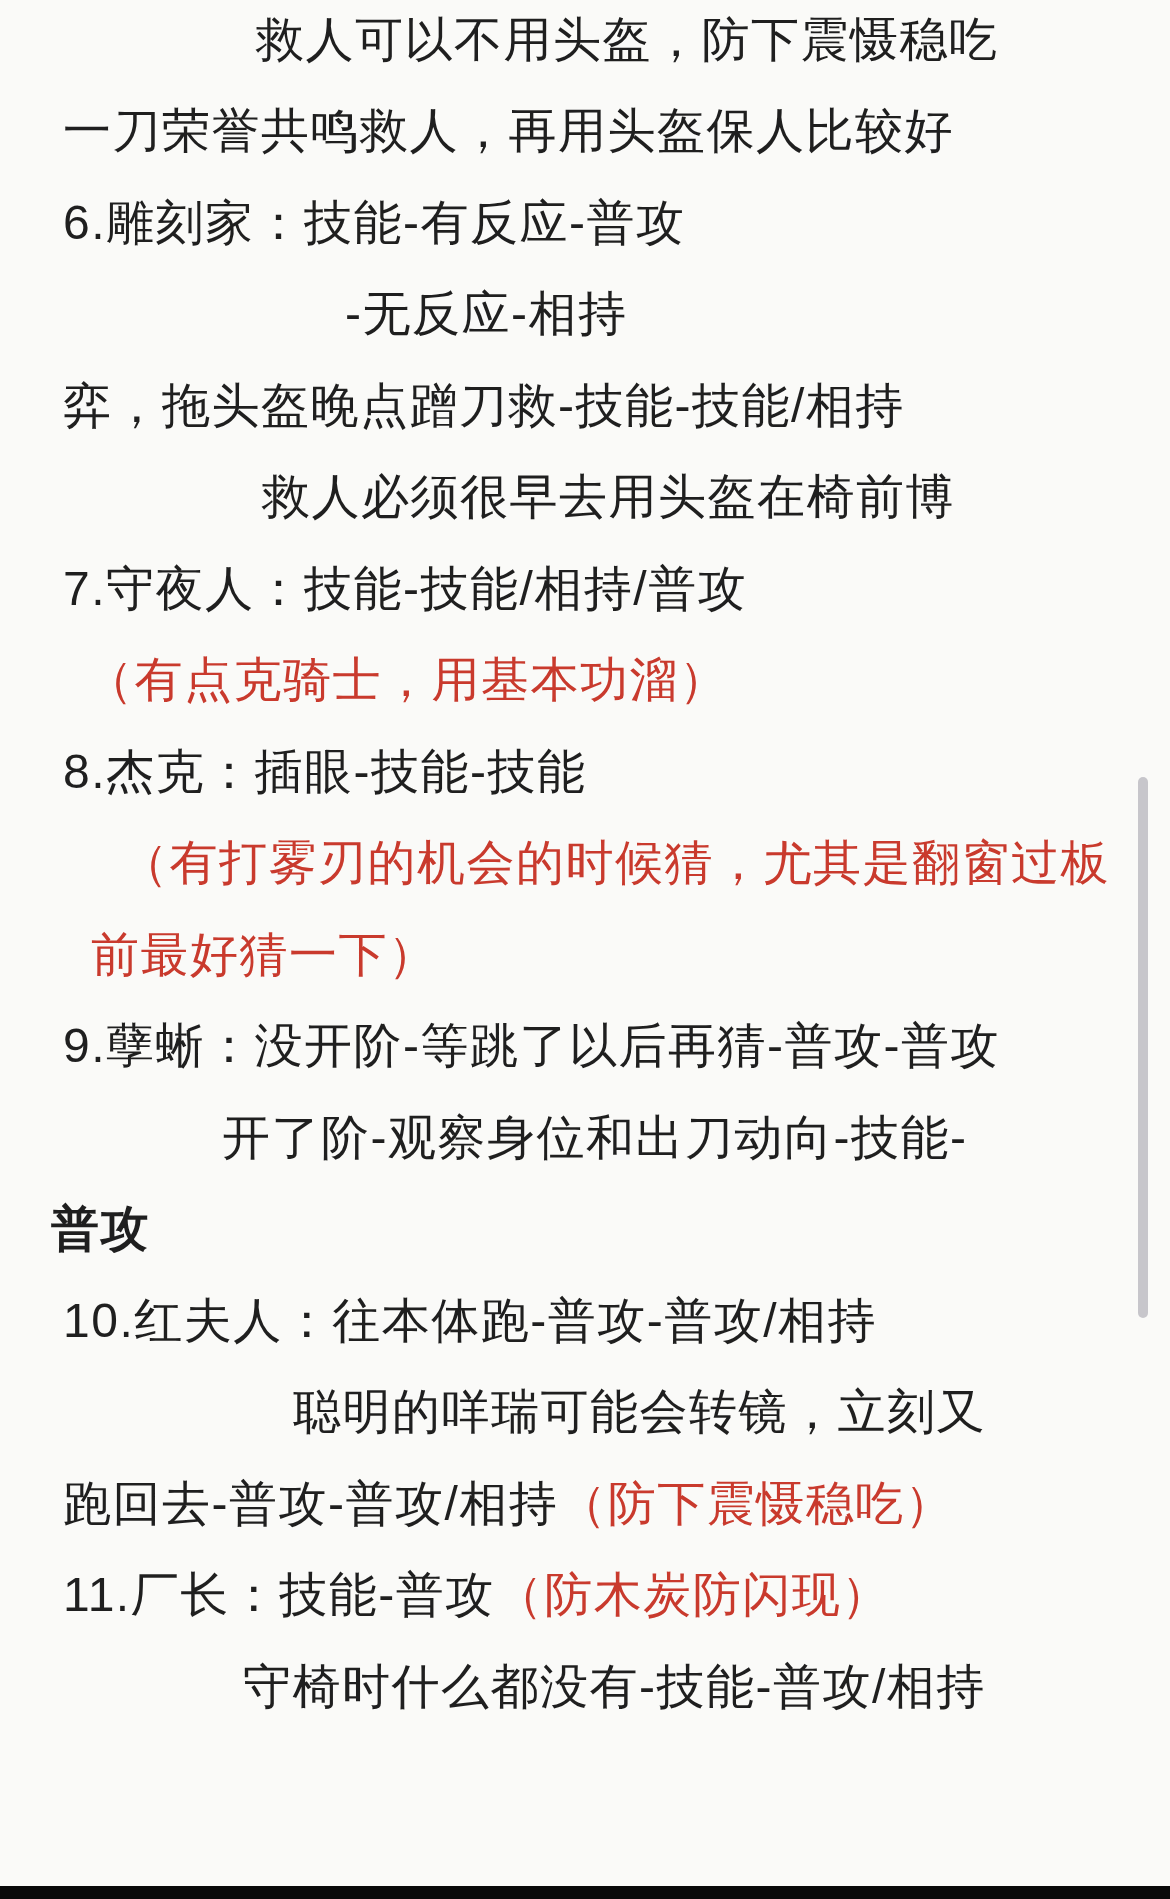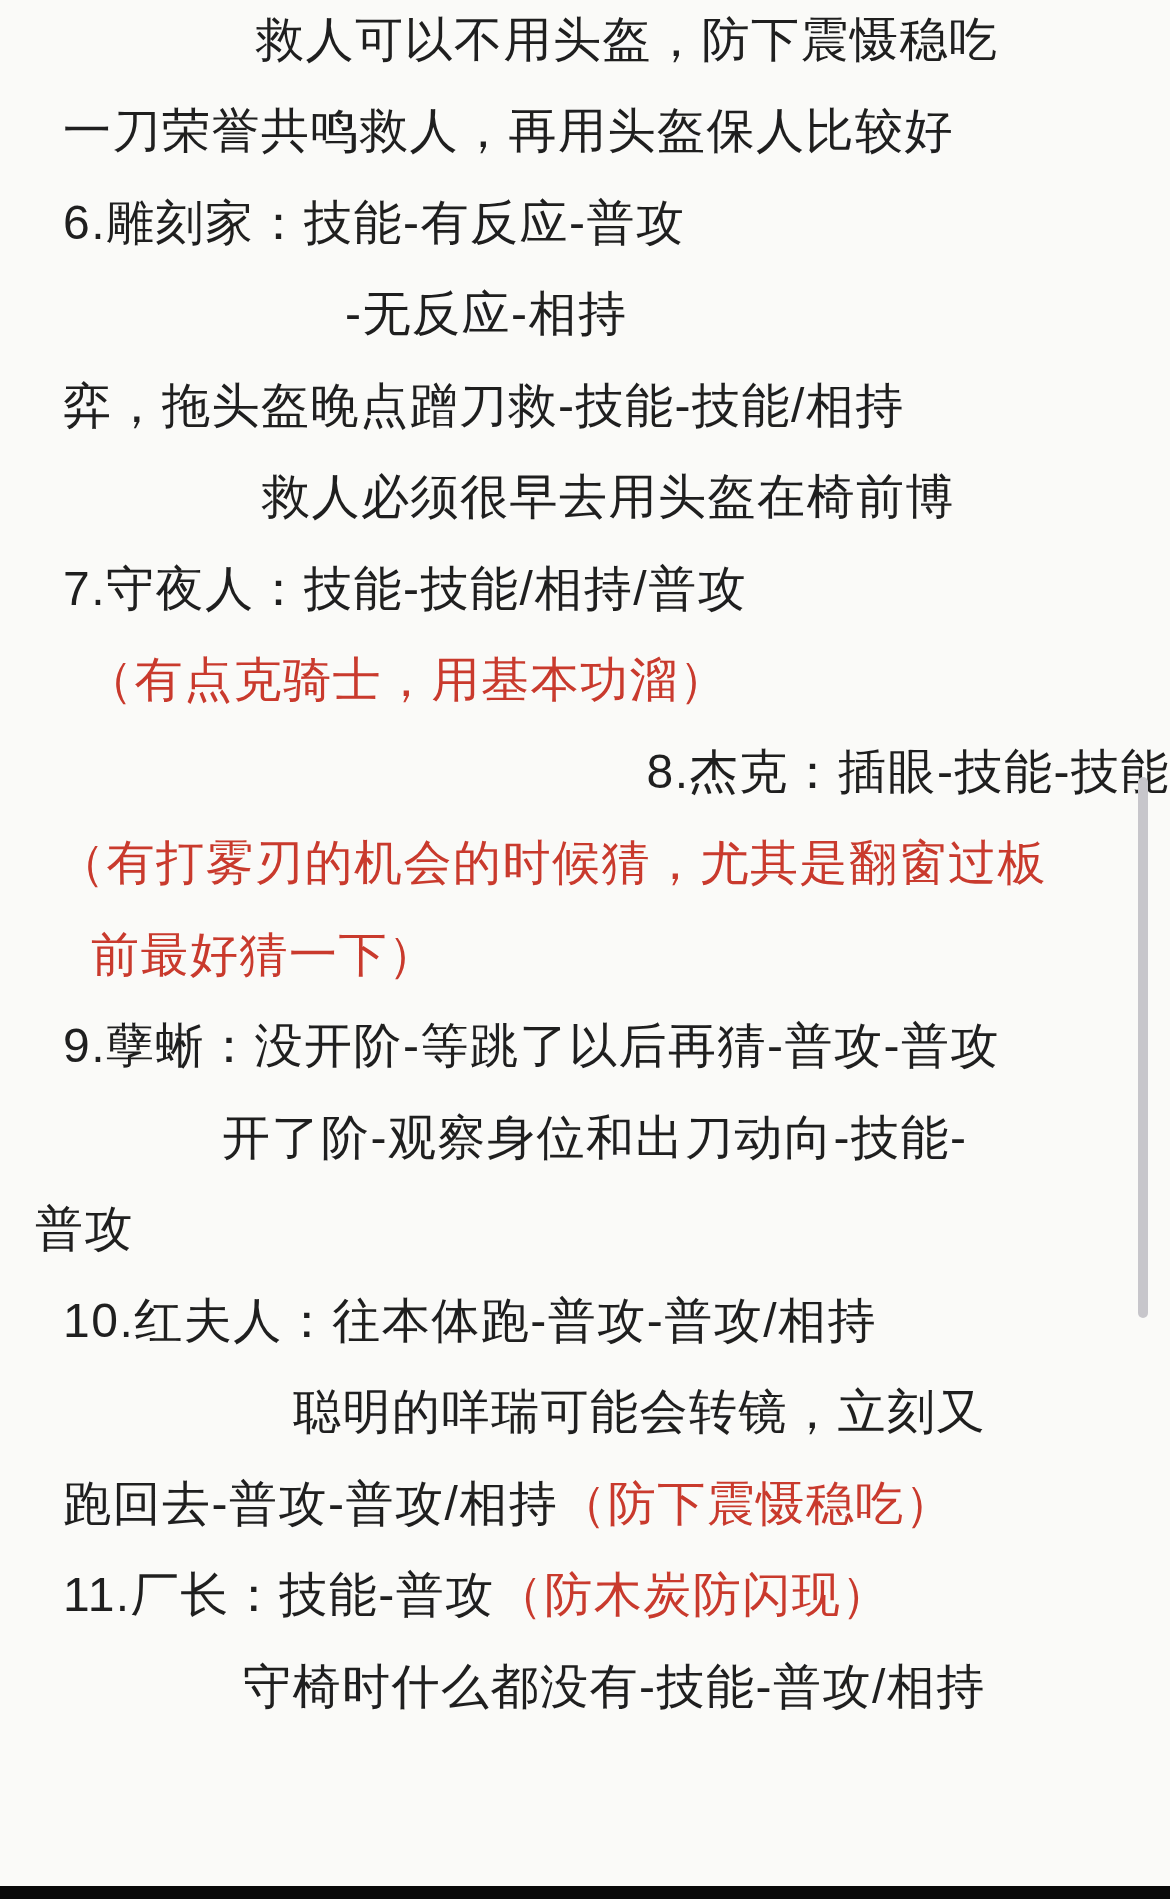--- a/index.html
+++ b/index.html
@@ -45,26 +45,26 @@
 
 <div class="doc" id="doc">
     <div class="line" style="padding-left: 256px;"><span class="seg-black">救人可以不用头盔，防下震慑稳吃</span></div>
     <div class="line" style="padding-left: 63px;"><span class="seg-black">一刀荣誉共鸣救人，再用头盔保人比较好</span></div>
     <div class="line" style="padding-left: 63px;"><span class="seg-black">6.雕刻家：技能-有反应-普攻</span></div>
     <div class="line" style="padding-left: 345px;"><span class="seg-black">-无反应-相持</span></div>
     <div class="line" style="padding-left: 63px;"><span class="seg-black">弈，拖头盔晚点蹭刀救-技能-技能/相持</span></div>
     <div class="line" style="padding-left: 262px;"><span class="seg-black">救人必须很早去用头盔在椅前博</span></div>
     <div class="line" style="padding-left: 63px;"><span class="seg-black">7.守夜人：技能-技能/相持/普攻</span></div>
     <div class="line" style="padding-left: 85px; text-align: right;"><span class="seg-red">（有点克骑士，用基本功溜）</span></div>
-    <div class="line" style="padding-left: 63px; justify-content: flex-end;"><span class="seg-black">8.杰克：插眼-技能-技能</span></div>
-    <div class="line" style="padding-left: 57px;"><span class="seg-red">（有打雾刃的机会的时候猜，尤其是翻窗过板</span></div>
+    <div class="line" style="padding-left: 63px;"><span class="seg-black">8.杰克：插眼-技能-技能</span></div>
+    <div class="line" style="padding-left: 120px;"><span class="seg-red">（有打雾刃的机会的时候猜，尤其是翻窗过板</span></div>
     <div class="line" style="padding-left: 91px;"><span class="seg-red">前最好猜一下）</span></div>
     <div class="line" style="padding-left: 63px;"><span class="seg-black">9.孽蜥：没开阶-等跳了以后再猜-普攻-普攻</span></div>
     <div class="line" style="padding-left: 222px;"><span class="seg-black">开了阶-观察身位和出刀动向-技能-</span></div>
-    <div class="line" style="padding-left: 35px;"><span class="seg-black">普攻</span></div>
+    <div class="line" style="padding-left: 51px; font-weight: bold;"><span class="seg-black">普攻</span></div>
     <div class="line" style="padding-left: 63px;"><span class="seg-black">10.红夫人：往本体跑-普攻-普攻/相持</span></div>
     <div class="line" style="padding-left: 293px;"><span class="seg-black">聪明的咩瑞可能会转镜，立刻又</span></div>
     <div class="line" style="padding-left: 63px;"><span class="seg-black">跑回去-普攻-普攻/相持</span><span class="seg-red">（防下震慑稳吃）</span></div>
     <div class="line" style="padding-left: 63px;"><span class="seg-black">11.厂长：技能-普攻</span><span class="seg-red">（防木炭防闪现）</span></div>
     <div class="line" style="padding-left: 243px;"><span class="seg-black">守椅时什么都没有-技能-普攻/相持</span></div>
   </div>
 
 <div class="scrollbar-thumb"></div>
 
 <div class="bottom-bar"></div>

